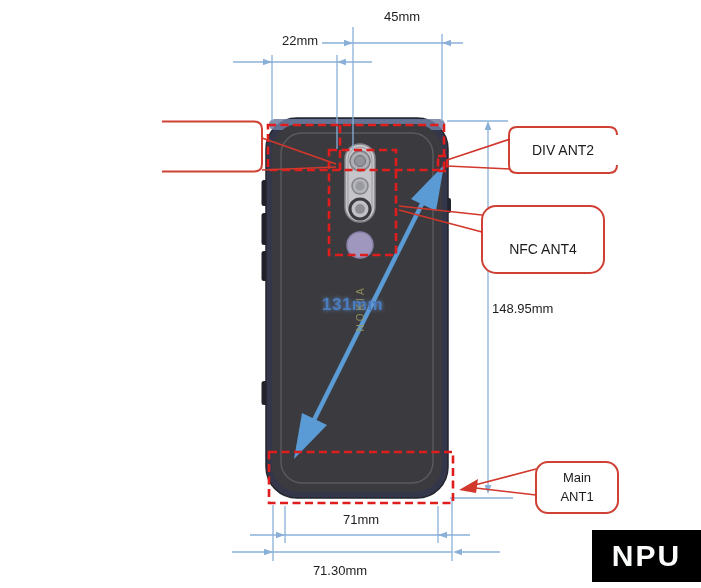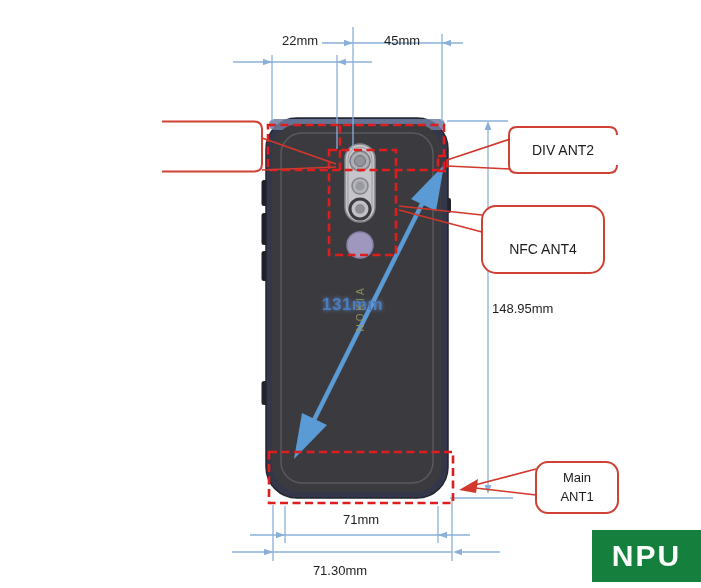--- a/index.html
+++ b/index.html
@@ -9,21 +9,21 @@
   .lbl{position:absolute;color:#1d1d1d;font-size:13px;white-space:nowrap;}
   .lbl.center{text-align:center;}
   .callout-text{position:absolute;color:#1c1c1c;display:flex;flex-direction:column;
                 align-items:center;justify-content:center;text-align:center;line-height:1.45;}
   #diag-label{position:absolute;left:322px;top:295px;width:72px;
               color:#4a7cc0;font-size:17px;font-weight:bold;letter-spacing:.5px;
               text-shadow:0 0 4px rgba(110,160,225,.75);}
   #nokia-logo{position:absolute;left:325px;top:303px;width:70px;text-align:center;
               transform:rotate(-90deg);color:#9a9a5e;font-size:10px;letter-spacing:3px;
               opacity:.85;}
-  #npu{position:absolute;left:592px;top:530px;width:109px;height:52px;background:#15803d;
+  #npu{position:absolute;left:592px;top:530px;width:109px;height:52px;background:#000000;
        display:flex;align-items:center;justify-content:center;}
   #npu span{color:#fbfdfb;font-size:30px;font-weight:800;letter-spacing:2px;}
 </style>
 </head>
 <body>
 
 <div id="stage">
 
   <svg id="bg-svg" width="701" height="588" viewBox="0 0 701 588">
 
@@ -119,21 +119,21 @@
       <line x1="510" y1="139" x2="447" y2="160"></line>
       <line x1="510" y1="169" x2="447" y2="166"></line>
       <line x1="482" y1="215" x2="399" y2="206"></line>
       <line x1="482" y1="232" x2="399" y2="210"></line>
       <line x1="536" y1="469" x2="467" y2="487"></line>
       <line x1="536" y1="495" x2="467" y2="487"></line>
     </g>
     <polygon points="459,490 478,479 476,493" fill="#d2372c"></polygon>
   </svg>
 
-  <div class="lbl center" style="left:376px;top:9px;width:52px;margin-top:24px;">45mm</div>
+  <div class="lbl center" style="left:376px;top:9px;width:52px;">45mm</div>
   <div class="lbl center" style="left:276px;top:33px;width:48px;">22mm</div>
   <div class="lbl" style="left:492px;top:301px;">148.95mm</div>
   <div class="lbl center" style="left:330px;top:512px;width:62px;">71mm</div>
   <div class="lbl center" style="left:303px;top:563px;width:74px;">71.30mm</div>
 
   <div id="diag-label">131mm</div>
   <div id="nokia-logo">NOKIA</div>
 
   <div class="callout-text" style="left:509px;top:127px;width:108px;height:46px;font-size:14px;">
     <span>DIV ANT2</span>

